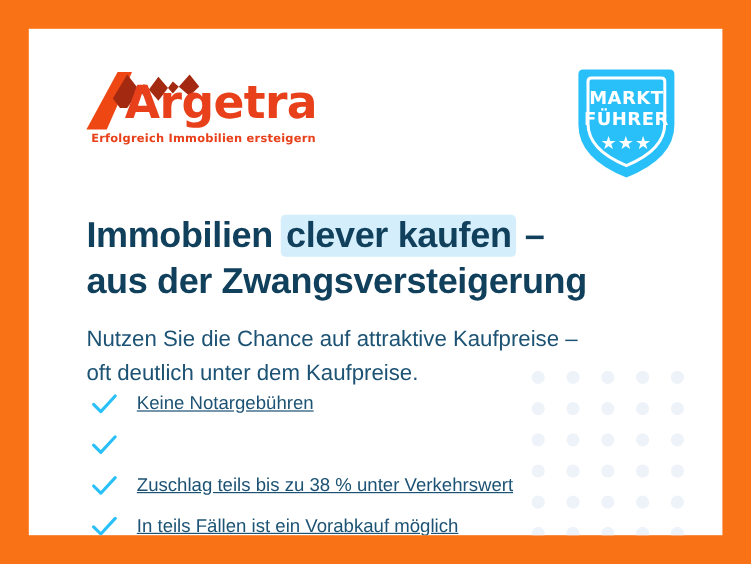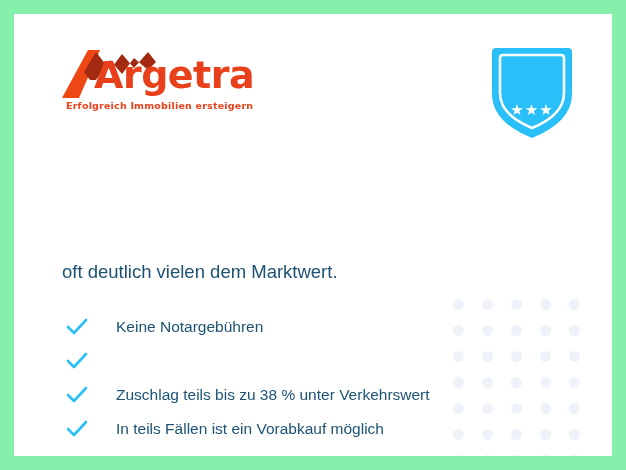--- a/index.html
+++ b/index.html
@@ -11,22 +11,22 @@
     height: 470px;
     font-family: "Liberation Sans", sans-serif;
     background: #cceeff;
     overflow: hidden;
   }
   .banner {
     position: relative;
     width: 626px;
     height: 470px;
     box-sizing: border-box;
-    background: #86efac;
-    padding: 14px;
+    background: #f97316;
+    padding: 24px;
   }
   .banner-inner {
     position: relative;
     width: 100%;
     height: 100%;
     background: #ffffff;
     overflow: hidden;
   }
 
   
@@ -183,21 +183,22 @@
     width: 26px;
     height: 22px;
     flex: 0 0 26px;
     display: flex;
     align-items: center;
   }
   .bullet-label {
     font-size: 15.5px;
     color: #1c5273;
     white-space: nowrap;
-    margin-left: 24px;
+    margin-left: 12px;
+    text-decoration: underline;
   }
 </style>
 </head>
 <body>
 
 <div class="banner">
   <div class="banner-inner">
 
     <div class="dot-grid">
       <div class="dot-cell"></div>
@@ -247,26 +248,35 @@
         <div class="logo-wordmark">Argetra</div>
       </div>
       <div class="logo-tagline">Erfolgreich Immobilien ersteigern</div>
     </div>
 
     <div class="badge">
       <svg width="92" height="100" viewBox="0 0 92 100" style="position:absolute;left:0;top:0;">
         <path d="M6 10 Q6 6 10 6 L82 6 Q86 6 86 10 L86 52 Q86 80 46 96 Q6 80 6 52 Z" fill="#29c0f9"></path>
         <path d="M14 16 Q14 13 17 13 L75 13 Q78 13 78 16 L78 51 Q78 73 46 86 Q14 73 14 51 Z" fill="none" stroke="#ffffff" stroke-width="2.5"></path>
       </svg>
+      <div class="badge-text">
+        <span>MARKT</span><br>
+        <span>FÜHRER</span>
+      </div>
       <div class="badge-stars">★★★</div>
     </div>
 
+    <h1 class="headline">
+      <span class="headline-line"><span>Immobilien </span><span class="hl-mark">clever kaufen</span><span> –</span></span>
+      <span class="headline-line">aus der Zwangsversteigerung</span>
+    </h1>
 
     <p class="subhead">
-      <span class="subhead-line">oft deutlich vielen dem Marktwert.</span>
+      <span class="subhead-line">Nutzen Sie die Chance auf attraktive Kaufpreise –</span>
+      <span class="subhead-line">oft deutlich unter dem Kaufpreise.</span>
     </p>
 
     <ul class="bullets">
       <li class="bullet">
         <span class="bullet-icon">
           <svg width="22" height="18" viewBox="0 0 22 18">
             <polyline points="2,9 8,15 20,2" fill="none" stroke="#29c0f9" stroke-width="2.6" stroke-linecap="round" stroke-linejoin="round"></polyline>
           </svg>
         </span>
         <span class="bullet-label">Keine Notargebühren</span>

